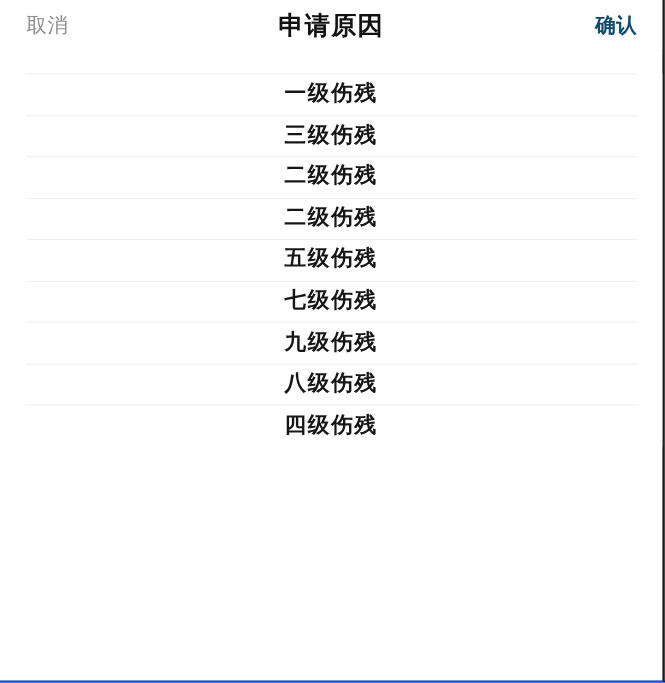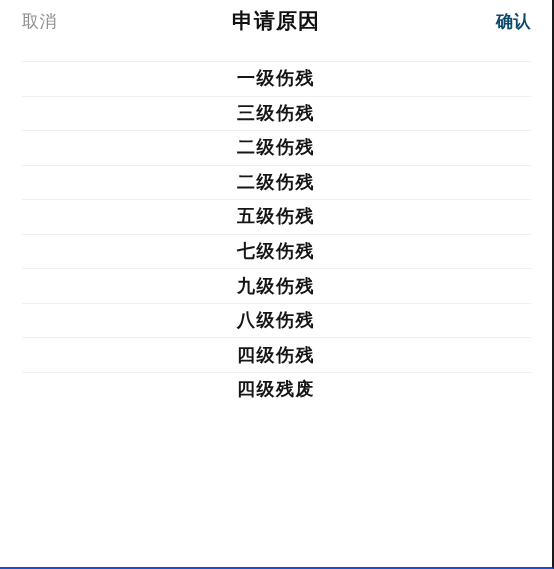--- a/index.html
+++ b/index.html
@@ -141,18 +141,15 @@
       </div>
       <div class="option-row">
         <span class="option-label">九级伤残</span>
       </div>
       <div class="option-row">
         <span class="option-label">八级伤残</span>
       </div>
       <div class="option-row">
         <span class="option-label">四级伤残</span>
       </div>
-      <div class="option-row">
-        <span class="option-label">四级残废</span>
-      </div>
     </div>
 
 </div>
 
 </body></html>

